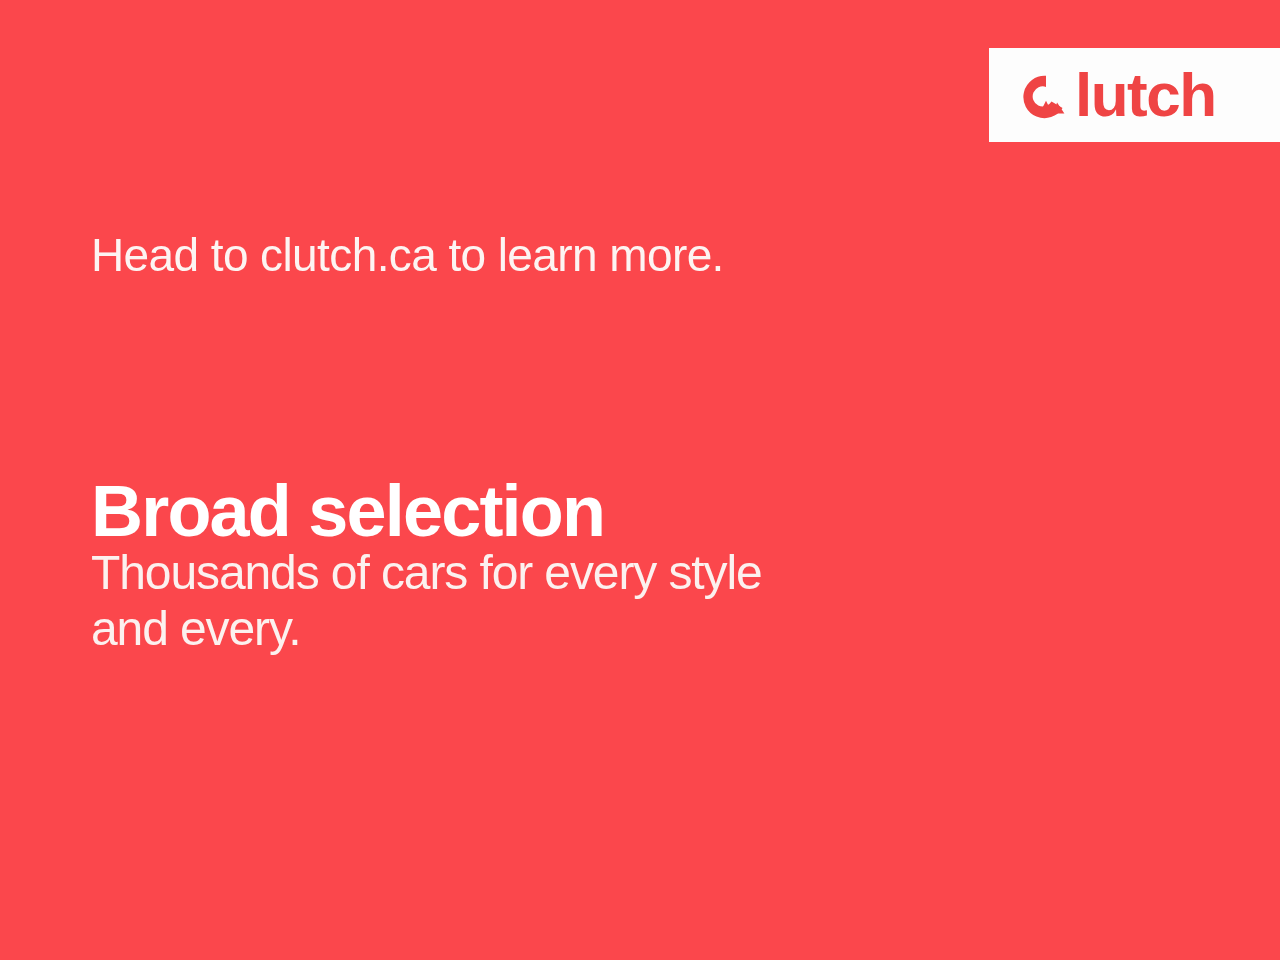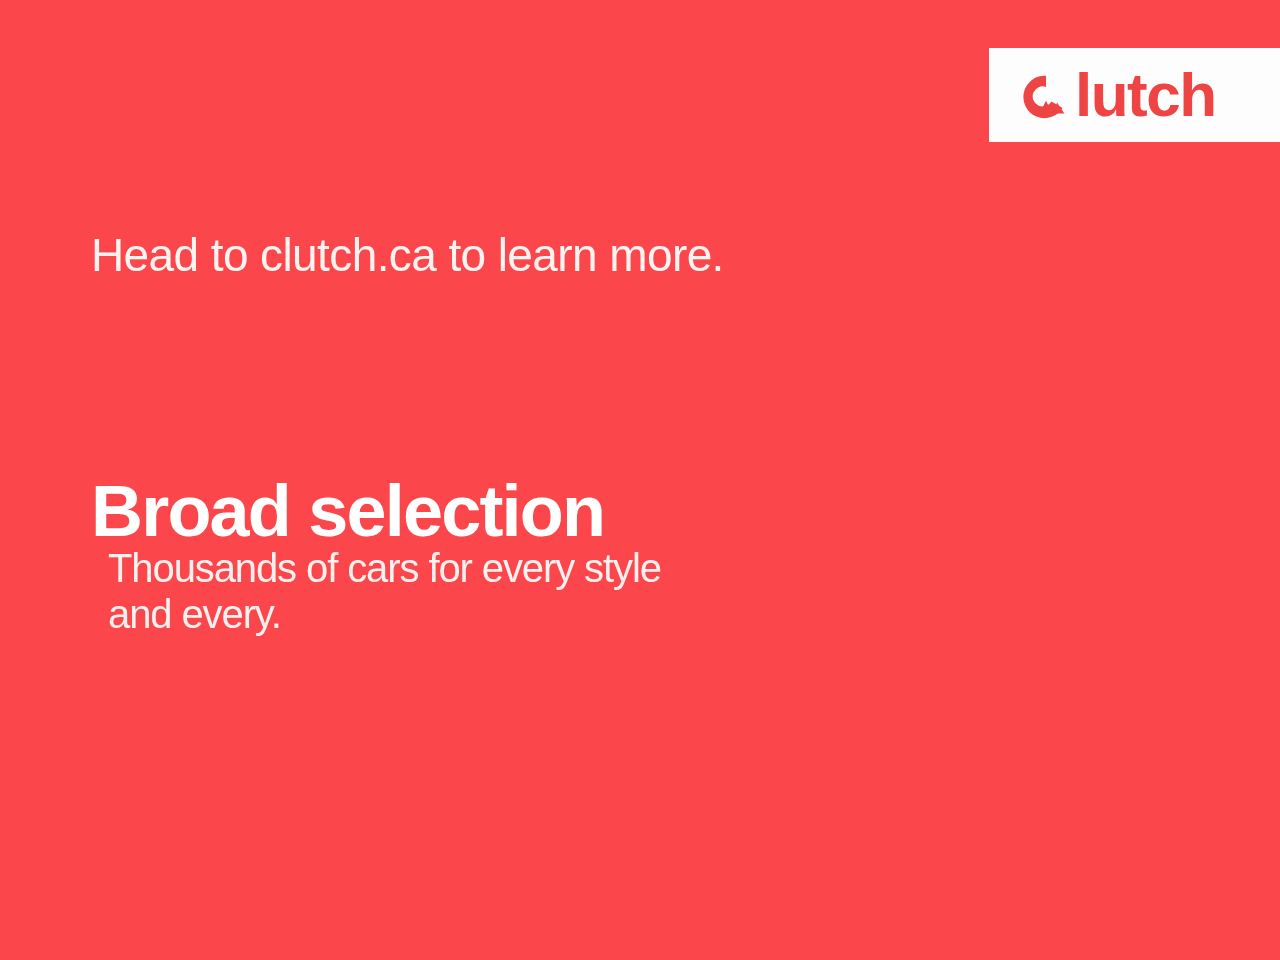--- a/index.html
+++ b/index.html
@@ -81,26 +81,25 @@
     letter-spacing: -1.8px;
     color: #FFFFFF;
     white-space: nowrap;
   }
 
   .subhead {
     position: absolute;
     left: 91px;
     top: 545px;
     width: 960px;
-    font-size: 40px;
+    font-size: 48px;
     line-height: 1.16;
     font-weight: 400;
     letter-spacing: -1.1px;
     color: #FCF1EF;
-    margin-left: 17px;
   }
   .subhead-line {
     display: block;
     white-space: nowrap;
   }
 </style>
 </head>
 <body>
 
 <div class="slide">

